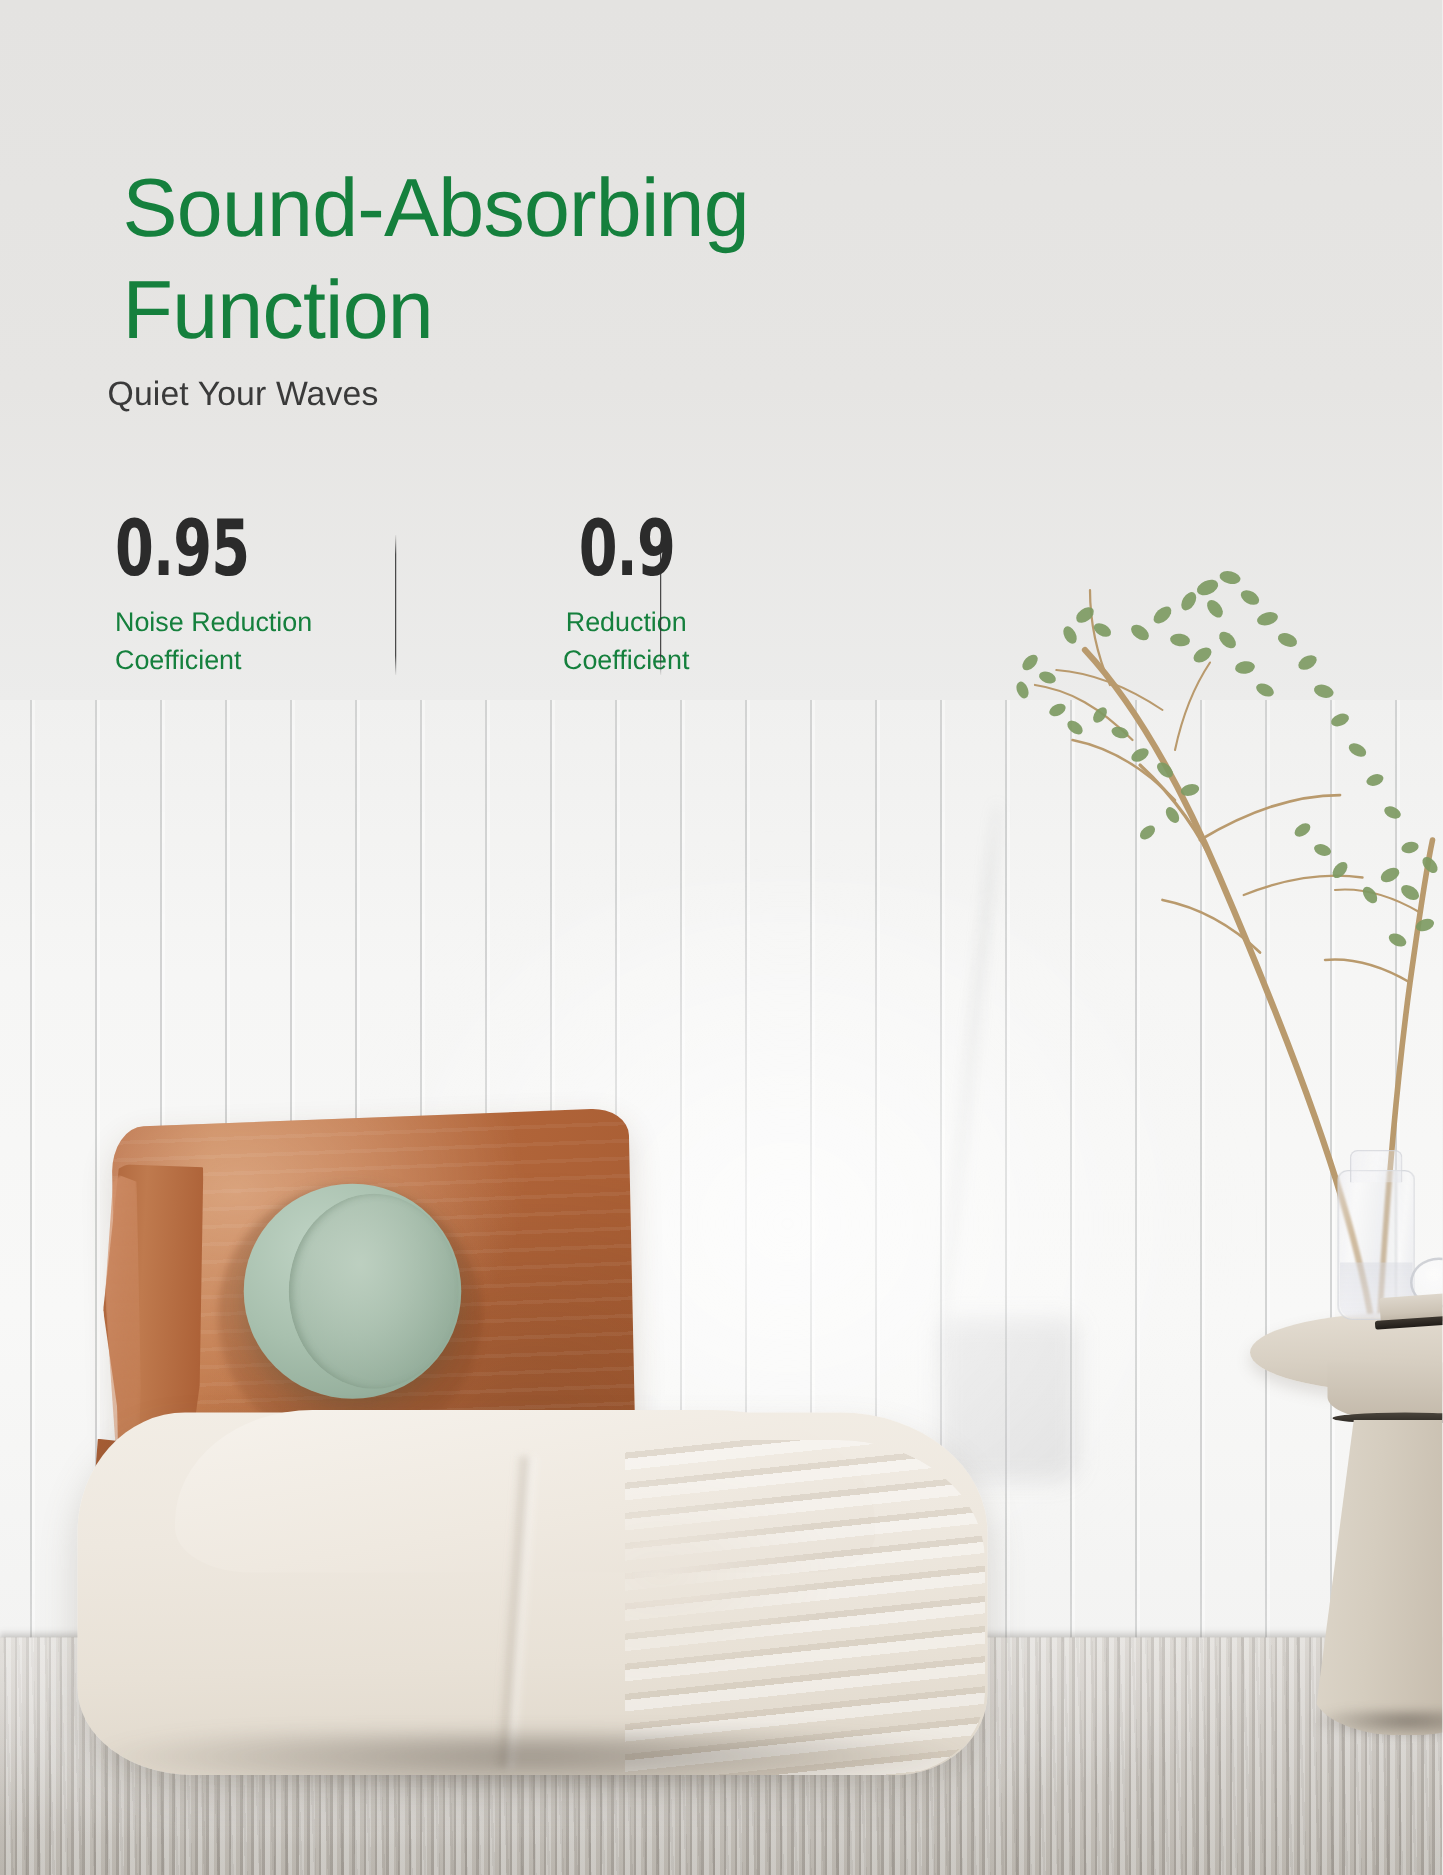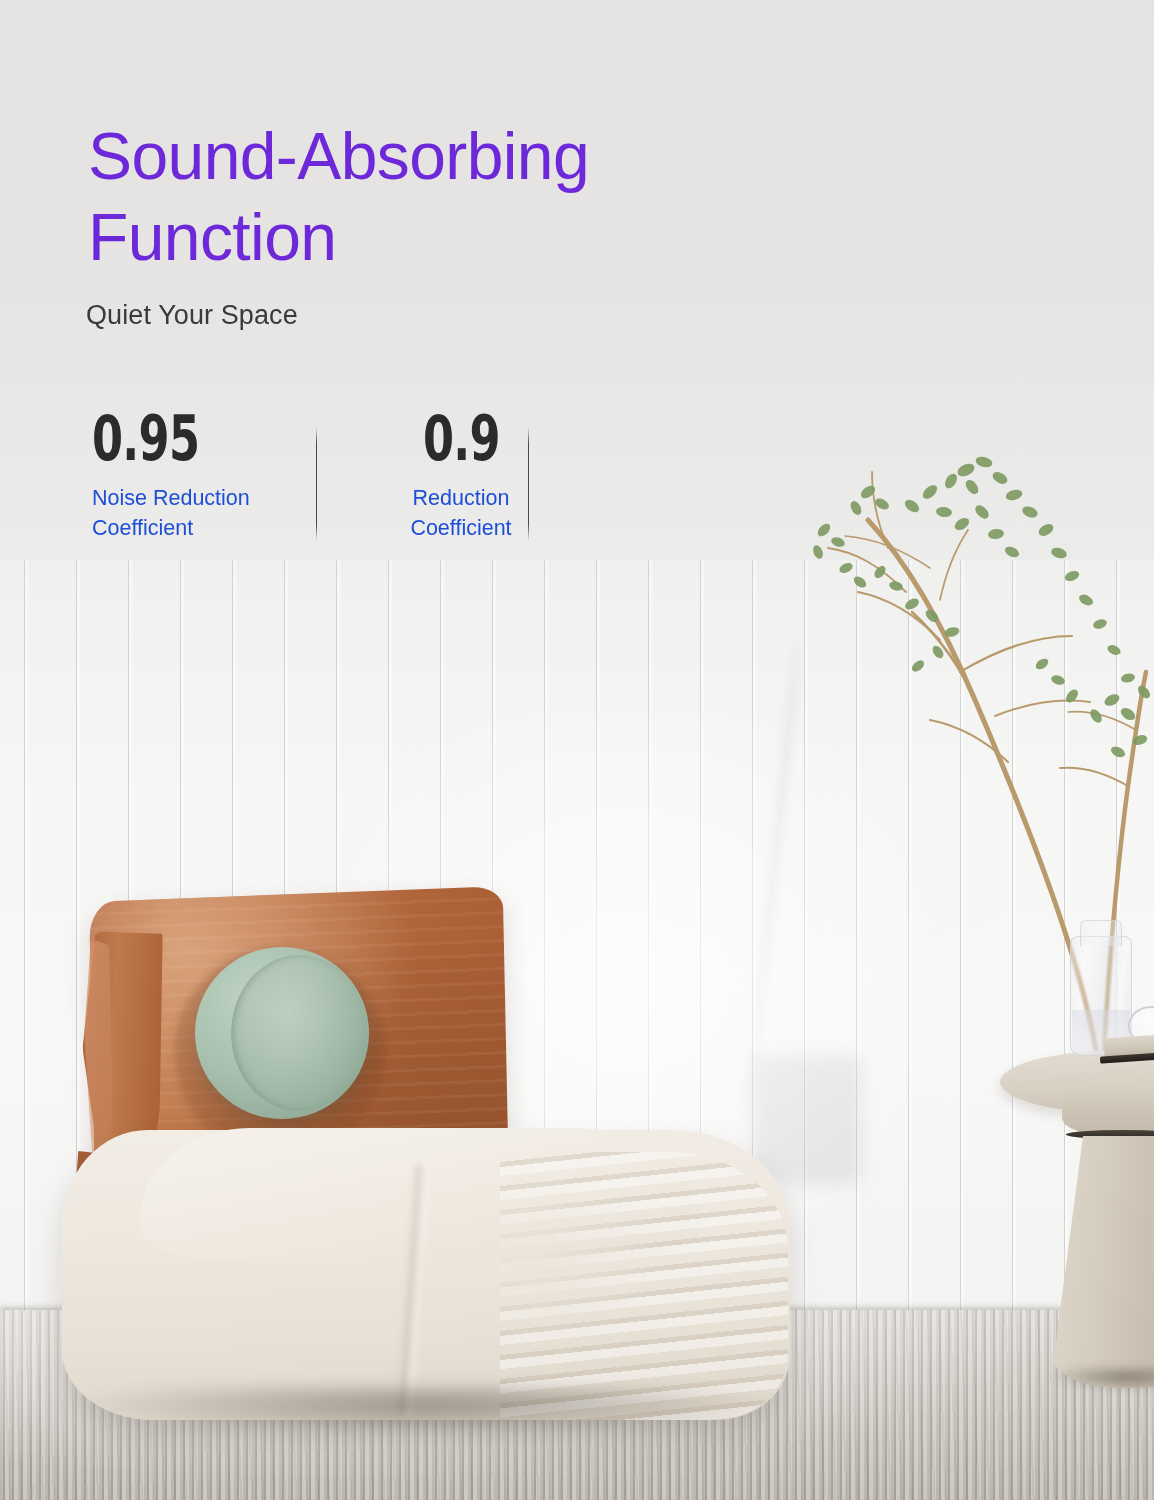--- a/index.html
+++ b/index.html
@@ -384,43 +384,44 @@
   
   .content {
     position: absolute;
     left: 0; top: 0;
     width: 100%;
   }
   .headline {
     position: absolute;
     left: 84px; top: 112px;
     width: 720px;
-    margin: 4px;
+    margin: 14px;
     font-size: 66px;
     line-height: 1.22;
     font-weight: 500;
     letter-spacing: -0.6px;
-    color: #6d28d9;
+    color: #15803d;
   }
   .subhead {
     position: absolute;
     left: 86px; top: 300px;
     margin: 0;
     font-size: 27px;
     font-weight: 400;
     letter-spacing: 0.1px;
     color: #3a3a3a;
   }
 
   .stats {
     position: absolute;
     left: 84px; top: 408px;
     width: 740px;
     display: flex;
     align-items: flex-start;
+    gap: 40px;
   }
   .stat {
     position: relative;
     display: flex;
     flex-direction: column;
   }
   .stat-1 { width: 232px; padding-left: 8px; }
   .stat-2 { width: 212px; align-items: center; margin-left: 39px; }
   .stat-3 { width: 280px; padding-left: 50px; }
 
@@ -436,21 +437,21 @@
     white-space: nowrap;
   }
   .stat-2 .stat-value { transform-origin: center center; }
   .stat-3 .stat-value { transform: scaleX(0.74); transform-origin: left center; }
 
   .stat-label {
     margin-top: 14px;
     font-size: 21.5px;
     line-height: 1.38;
     font-weight: 400;
-    color: #1d4ed8;
+    color: #15803d;
     white-space: pre-line;
   }
   .stat-2 .stat-label { text-align: center; }
 
   .divider {
     position: absolute;
     top: 20px;
     width: 1px;
     height: 112px;
     background: linear-gradient(180deg, rgba(60,60,60,0.05), rgba(45,45,45,0.85) 14%, rgba(45,45,45,0.85) 86%, rgba(60,60,60,0.05));
@@ -579,21 +580,21 @@
       <div class="seat"></div>
       <div class="seat-top"></div>
       <div class="seat-ribs"></div>
       <div class="seat-crease"></div>
       <div class="seat-shadow-floor"></div>
     </div>
   </div>
 
   <div class="content">
     <h1 class="headline">Sound-Absorbing Function</h1>
-    <p class="subhead">Quiet Your Space</p>
+    <p class="subhead">Quiet Your Waves</p>
 
     <div class="stats">
 
       <div class="stat stat-1">
         <div class="stat-value">0.95</div>
         <div class="stat-label">Noise Reduction
 Coefficient</div>
       </div>
 
       <div class="divider divider-1"></div>

